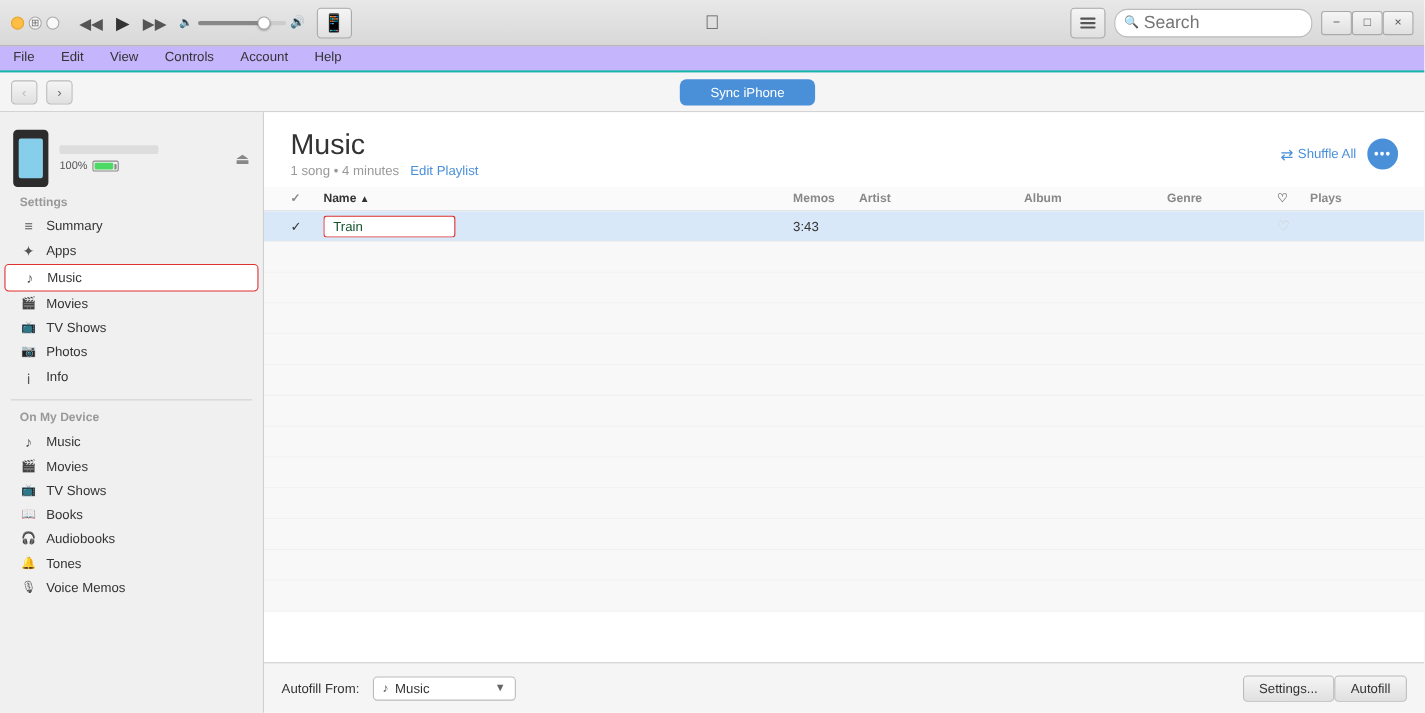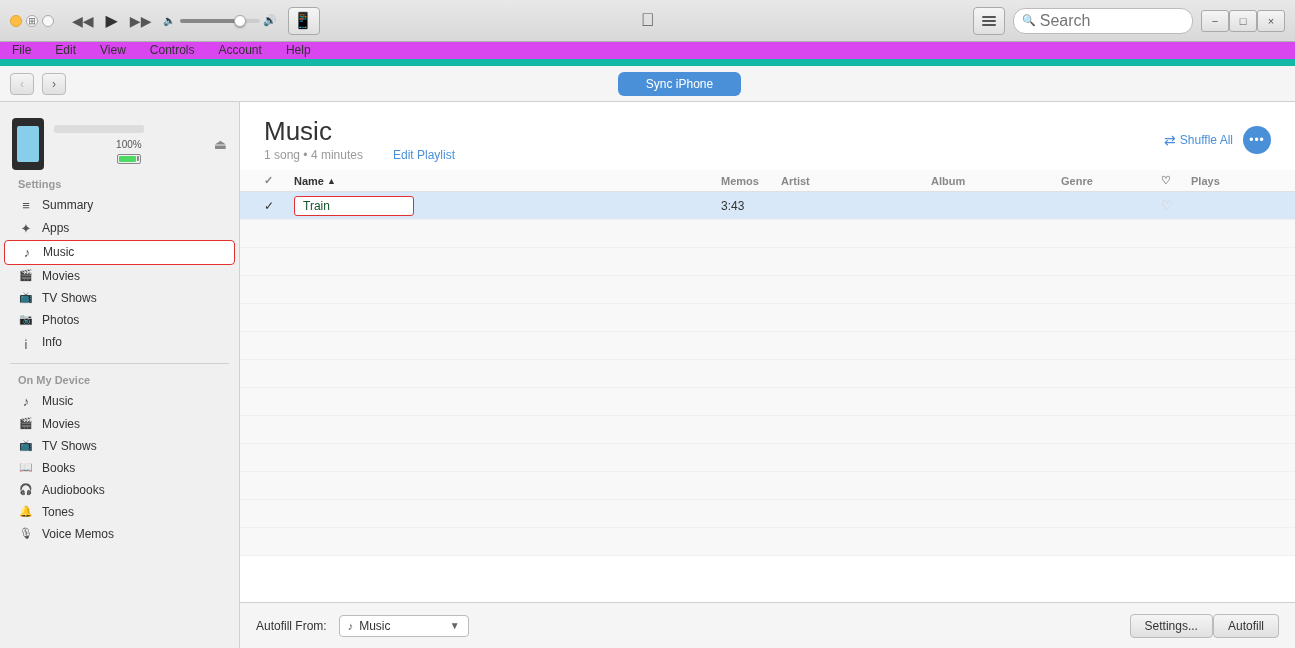--- a/index.html
+++ b/index.html
@@ -83,23 +83,23 @@
     .wc-btn {
       width: 28px; height: 22px;
       background: linear-gradient(to bottom, #f5f5f5, #e0e0e0);
       border: 1px solid #aaa; border-radius: 3px; cursor: pointer;
       display: flex; align-items: center; justify-content: center; font-size: 11px; color: #555;
     }
 
     
     .menu-bar {
       height: 24px;
-      background: #d946ef;
-      border-bottom: 7px solid #14b8a6;
-      display: flex; align-items: flex-end; padding: 0 8px; gap: 16px;
+      background: #c4b5fd;
+      border-bottom: 2px solid #14b8a6;
+      display: flex; align-items: flex-start; padding: 0 8px; gap: 16px;
     }
     .menu-item { font-size: 12px; color: #333; cursor: pointer; padding: 2px 4px; border-radius: 3px; }
 
     
     .nav-bar {
       height: 36px;
       background: #f5f5f5;
       border-bottom: 1px solid #d0d0d0;
       display: flex; align-items: center; padding: 0 10px; gap: 8px;
     }
@@ -151,21 +151,21 @@
       flex-shrink: 0;
     }
     .device-screen {
       width: 22px; height: 36px;
       background: #87ceeb;
       border-radius: 2px;
     }
     .device-info { flex: 1; }
     .device-name { font-size: 11px; font-weight: 600; color: #555; background: #ddd; border-radius: 2px; height: 8px; width: 90px; margin-bottom: 6px; }
     .device-battery {
-      display: flex; align-items: center; gap: 4px; font-size: 10px; color: #555; flex-direction: column;
+      display: flex; align-items: center; gap: 4px; font-size: 10px; color: #555;
     }
     .battery-bar {
       width: 24px; height: 10px; border: 1px solid #888; border-radius: 2px; position: relative; padding: 1px;
       display: flex; align-items: center;
     }
     .battery-fill { width: 18px; height: 6px; background: #4cd964; border-radius: 1px; }
     .battery-tip { width: 2px; height: 5px; background: #888; border-radius: 0 1px 1px 0; margin-left: 1px; }
     .eject-btn { font-size: 14px; color: #888; cursor: pointer; margin-left: auto; }
 
     .sidebar-item {
@@ -193,21 +193,21 @@
 
     .content-header {
       padding: 16px 24px 8px;
       display: flex;
       align-items: flex-start;
       justify-content: space-between;
     }
 
     .music-title { font-size: 26px; font-weight: 300; color: #333; line-height: 1; }
     .music-subtitle { font-size: 12px; color: #999; margin-top: 4px; }
-    .music-subtitle a { color: #4a90d9; text-decoration: none; cursor: pointer; margin-left: 20px; }
+    .music-subtitle a { color: #4a90d9; text-decoration: none; cursor: pointer; }
 
     .header-actions { display: flex; align-items: center; gap: 10px; margin-top: 8px; }
     .shuffle-btn { color: #4a90d9; font-size: 12px; cursor: pointer; display: flex; align-items: center; gap: 4px; }
     .shuffle-icon { font-size: 14px; }
     .more-btn {
       width: 28px; height: 28px; background: #4a90d9; border-radius: 50%; border: none; cursor: pointer;
       color: white; font-size: 18px; display: flex; align-items: center; justify-content: center;
     }
 
     

